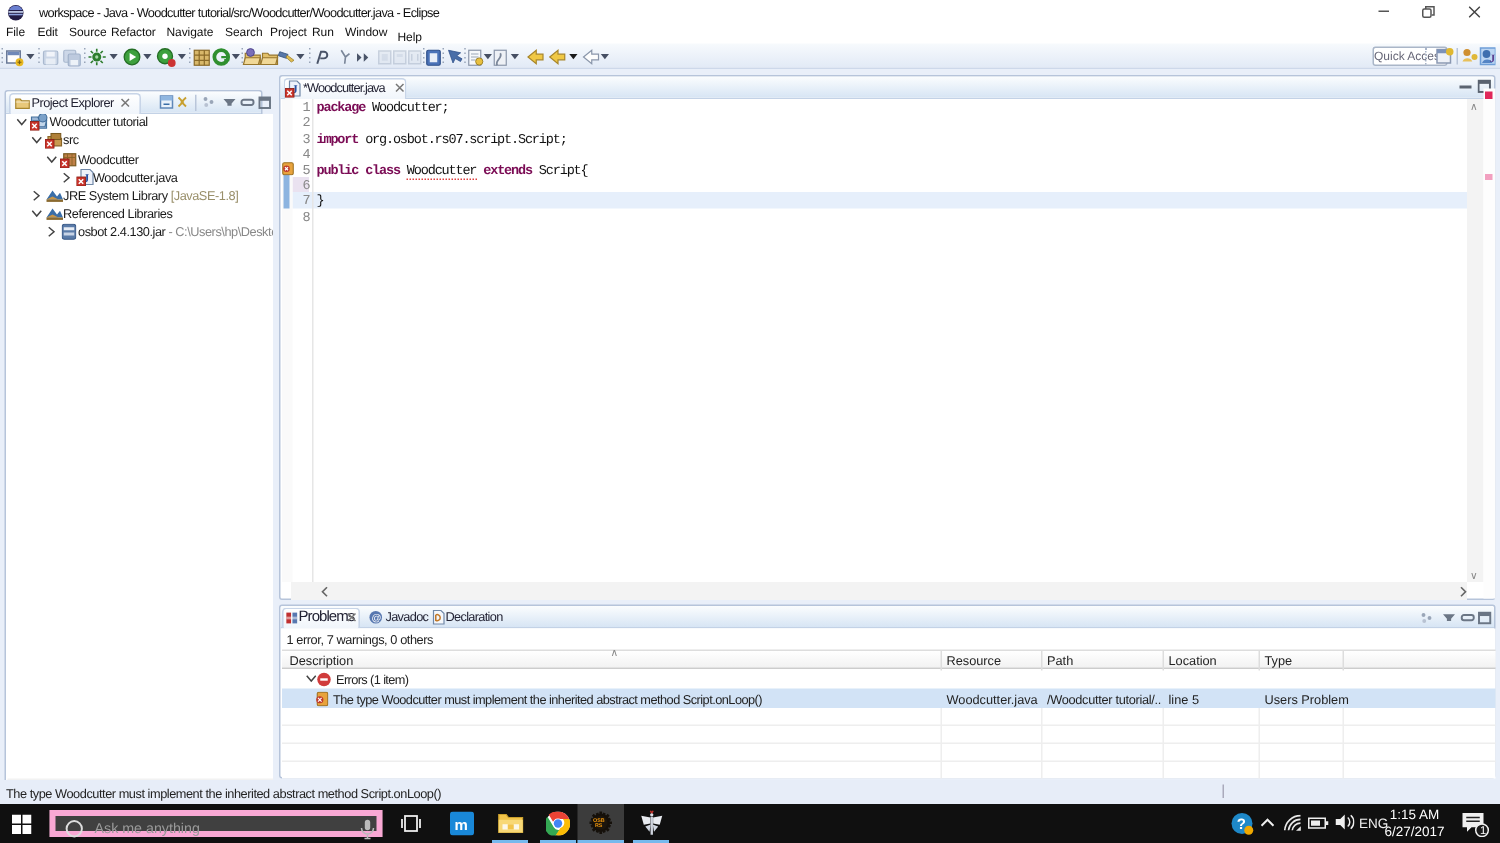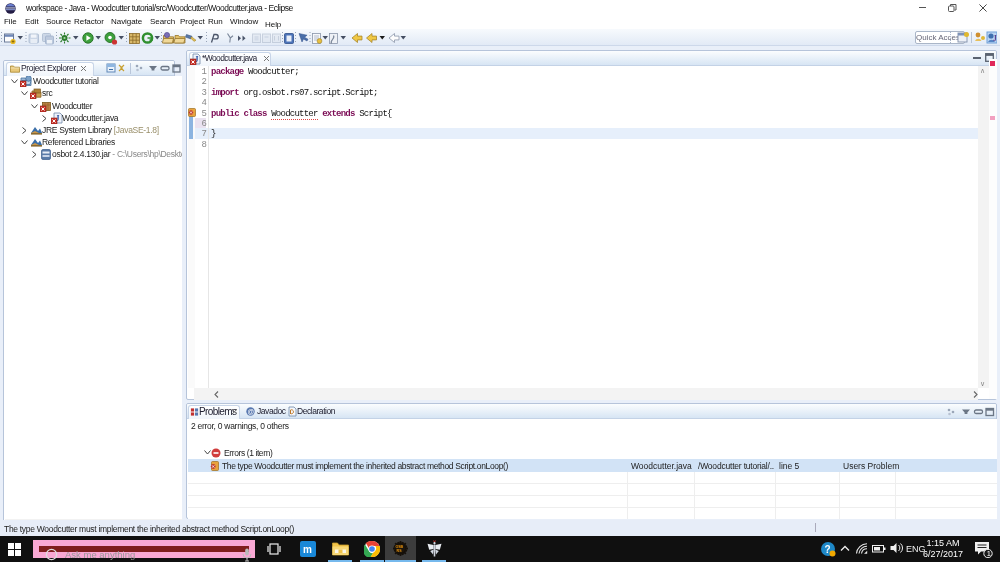--- a/index.html
+++ b/index.html
@@ -388,21 +388,34 @@
         <circle cx="4" cy="3" r="1.3" fill="#9aa6b8"></circle>
         <circle cx="8" cy="5" r="1.3" fill="#9aa6b8"></circle>
         <circle cx="4.5" cy="7" r="1.3" fill="#b8c2d2"></circle>
         <path d="M17 2.5 l8 0 l-2.6 3 l0 1.5 l-2.8 0 l0 -1.5 z" fill="#6b7685"></path>
         <rect x="29.5" y="3" width="8" height="3.5" rx="1.5" fill="none" stroke="#6b7685" stroke-width="1.3"></rect>
         <rect x="41" y="1.5" width="7.5" height="7" fill="none" stroke="#6b7685" stroke-width="1.3"></rect>
         <rect x="41" y="1.5" width="7.5" height="2.2" fill="#6b7685"></rect>
       </svg>
  </div>
  <div class="abs" style="left:1px;top:15px;width:809px;height:100px;background:#fff;font-size:8.5px;color:#222">
-  <div class="abs" style="left:3px;top:2px;letter-spacing:-0.28px">2 error, 0 warnings, 0 others</div>
+  <div class="abs" style="left:3px;top:2px;letter-spacing:-0.28px">1 error, 7 warnings, 0 others</div>
+  <div class="abs" style="left:0;top:14px;width:809px;height:13px;border-top:1px solid #ddd;border-bottom:1px solid #ccc;background:linear-gradient(#fff,#f2f2f2)">
+   <span class="abs" style="left:5px;top:1px">Description</span>
+   <span class="abs" style="left:219px;top:-3px;font-size:7px;color:#888">∧</span>
+   <span class="abs" style="left:443px;top:1px">Resource</span>
+   <span class="abs" style="left:510px;top:1px">Path</span>
+   <span class="abs" style="left:591px;top:1px">Location</span>
+   <span class="abs" style="left:655px;top:1px">Type</span>
+   <span class="abs" style="left:439px;top:0;width:1px;height:13px;background:#ddd"></span>
+   <span class="abs" style="left:506px;top:0;width:1px;height:13px;background:#ddd"></span>
+   <span class="abs" style="left:587px;top:0;width:1px;height:13px;background:#ddd"></span>
+   <span class="abs" style="left:651px;top:0;width:1px;height:13px;background:#ddd"></span>
+   <span class="abs" style="left:707px;top:0;width:1px;height:13px;background:#ddd"></span>
+  </div>
   <div class="abs" style="left:12px;top:28px;width:809px;height:28px">
    <svg class="abs" style="left:4px;top:3px" width="7" height="5" viewBox="0 0 7 5">
           <path d="M0.5 0.5 l3 3.5 l3 -3.5" fill="none" stroke="#444" stroke-width="1"></path>
         </svg>
    <svg class="abs" style="left:11px;top:1px" width="10" height="10" viewBox="0 0 10 10">
           <circle cx="5" cy="5" r="4.5" fill="#d03c3c"></circle>
           <rect x="2.5" y="4.2" width="5" height="1.6" fill="#fff"></rect>
         </svg>
    <span class="abs" style="left:24px;top:1px;letter-spacing:-0.4px">Errors (1 item)</span>
   </div>
@@ -436,21 +449,21 @@
 </div>
 <div class="abs" id="taskbar">
 
  <svg class="abs" style="left:8px;top:7px" width="13" height="13" viewBox="0 0 13 13">
       <rect x="0" y="0" width="6" height="6" fill="#fff"></rect>
       <rect x="7" y="0" width="6" height="6" fill="#fff"></rect>
       <rect x="0" y="7" width="6" height="6" fill="#fff"></rect>
       <rect x="7" y="7" width="6" height="6" fill="#fff"></rect>
     </svg>
 
- <div class="abs" style="left:33px;top:4px;width:222px;height:18px;background:#7f1d1d;border:6px solid #f9a8d4">
+ <div class="abs" style="left:33px;top:4px;width:222px;height:18px;background:#404040;border:4px solid #f9a8d4">
   <svg class="abs" style="left:6px;top:2px" width="13" height="13" viewBox="0 0 14 14">
         <circle cx="7" cy="7" r="5.5" fill="none" stroke="#ddd" stroke-width="1.4"></circle>
       </svg>
   <span class="abs" style="left:26px;top:3px;font-size:9.5px;color:#9a9a9a">Ask me anything</span>
   <svg class="abs" style="left:203px;top:2px" width="10" height="14" viewBox="0 0 10 14">
         <rect x="3.2" y="0.5" width="3.6" height="7" rx="1.8" fill="#bbb"></rect>
         <path d="M1 6 a4 4 0 0 0 8 0 M5 10 l0 3 M3 13 l4 0" stroke="#bbb" stroke-width="1" fill="none"></path>
       </svg>
  </div>
 

